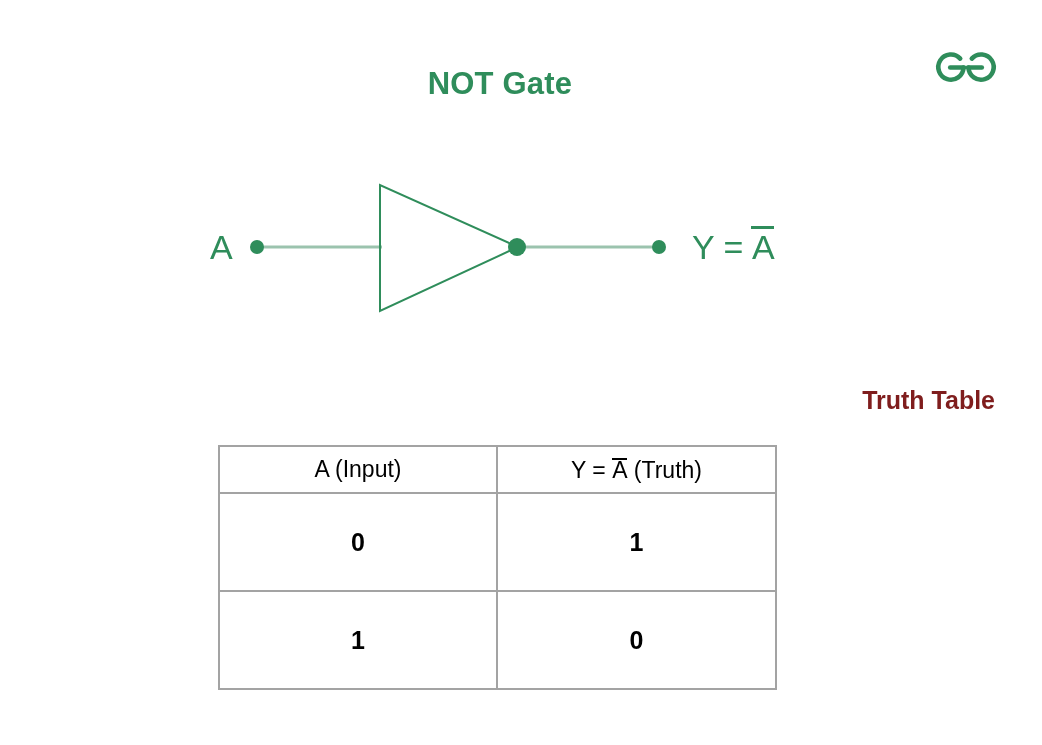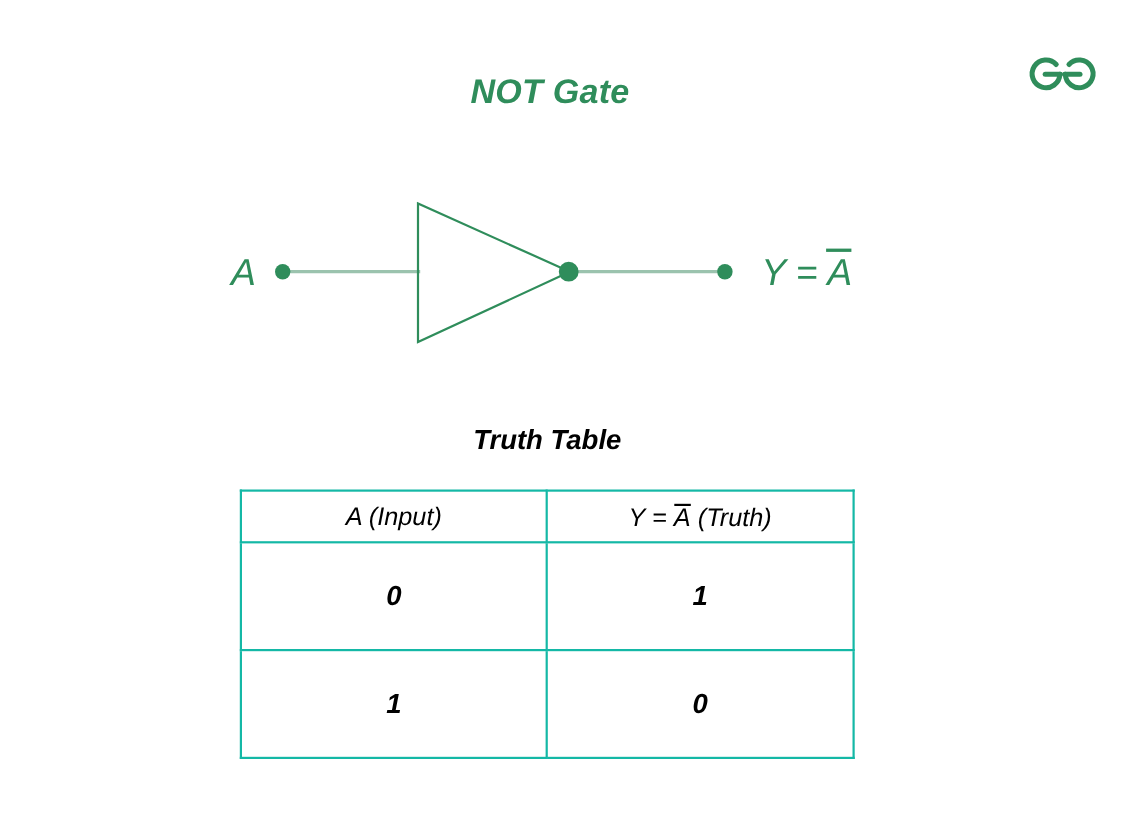--- a/index.html
+++ b/index.html
@@ -10,21 +10,20 @@
   body {
     font-family: "Liberation Sans", sans-serif;
     -webkit-font-smoothing: antialiased;
   }
   #page {
     position: relative;
     width: 1042px;
     height: 745px;
     background: #ffffff;
     overflow: hidden;
-    font-style: italic;
   }
 
   
   #brand-logo {
     position: absolute;
     left: 930px;
     top: 44px;
     width: 72px;
     height: 46px;
   }
@@ -65,45 +64,45 @@
   .overbar-rect {
     fill: #2f8d5b;
   }
 
   
   #truth-table-heading {
     position: absolute;
     left: 0;
     top: 386px;
     width: 995px;
-    text-align: center;
+    text-align: right;
     font-size: 25px;
     font-weight: bold;
-    color: #000000;
+    color: #7f1d1d;
     white-space: nowrap;
   }
 
   
   #truth-table-wrap {
     position: absolute;
     left: 218px;
     top: 445px;
     width: 557px;
   }
   table.truth-table {
     border-collapse: collapse;
     width: 557px;
     table-layout: fixed;
     background: #ffffff;
   }
   table.truth-table col.col-input  { width: 278px; }
   table.truth-table col.col-output { width: 279px; }
   table.truth-table th,
   table.truth-table td {
-    border: 2px solid #14b8a6;
+    border: 2px solid #a3a3a3;
     text-align: center;
     vertical-align: middle;
     color: #000000;
     padding: 0;
   }
   table.truth-table th {
     height: 45px;
     font-size: 23px;
     font-weight: normal;
     line-height: 1;

